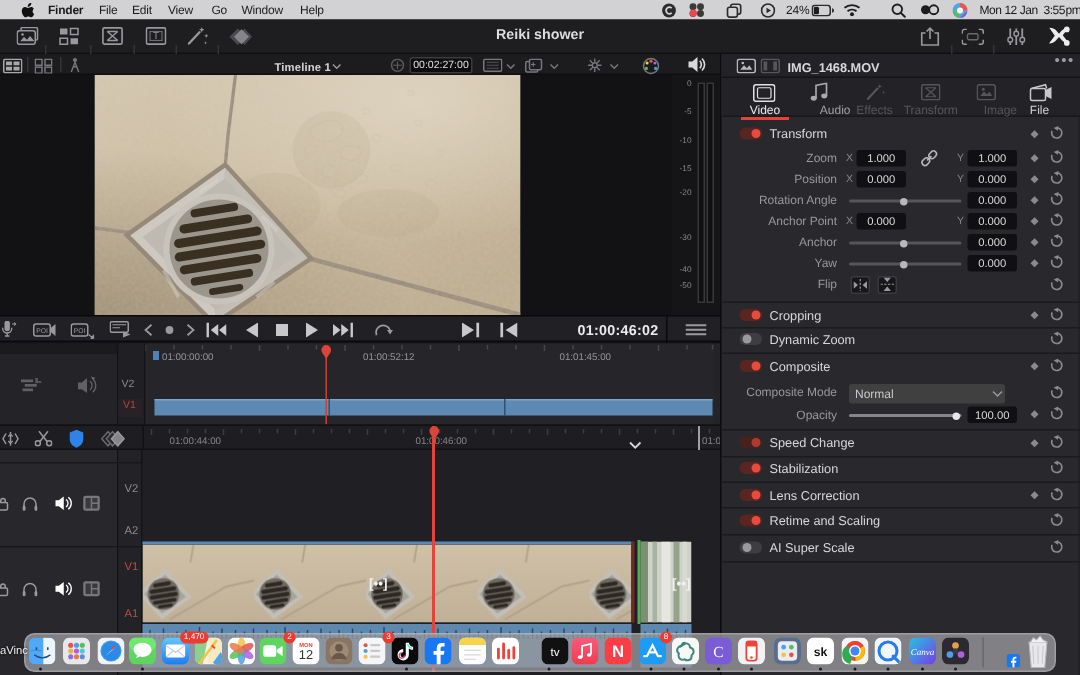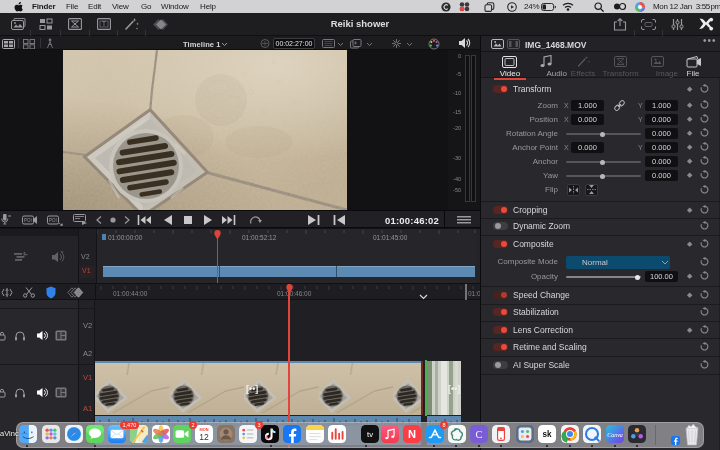--- a/index.html
+++ b/index.html
@@ -716,21 +716,21 @@
  <div class="sep" style="top:199px"></div>
  <div class="tog" style="left:12px;top:204px">
         <i></i>
       </div>
       <div class="stitle" style="left:32px;top:203px">Composite</div>
       <div class="dia" style="left:206px;top:204px">◆</div>
       <svg class="abs" style="left:219px;top:203px" width="9" height="9" viewBox="0 0 9 9">
         <use href="#rst"></use>
       </svg>
  <div class="rlbl" style="left:0;top:221px">Composite Mode</div>
- <div class="abs" style="left:85px;top:219.5px;width:104px;height:13px;background:#0c4a6e;border-radius:2px;color:#c8c8cc;font-size:8px;line-height:13px;padding-left:16px">Normal</div>
+ <div class="abs" style="left:85px;top:219.5px;width:104px;height:13px;background:#404040;border-radius:2px;color:#c8c8cc;font-size:8px;line-height:13px;padding-left:4px">Normal</div>
  <svg class="abs" style="left:180px;top:224px" width="8" height="5" viewBox="0 0 8 5">
         <path d="M1 1l3 3 3-3" stroke="#9a9a9e" fill="none"></path>
       </svg>
  <svg class="abs" style="left:219px;top:221px" width="9" height="9" viewBox="0 0 9 9">
         <use href="#rst"></use>
       </svg>
  <div class="rlbl" style="left:0;top:236px">Opacity</div>
       <div class="track" style="left:85px;top:240px;width:75px;background:#86868a"></div>
       <div class="knob" style="left:154px;top:238.5px;background:#e8e8ea"></div>
       <div class="val" style="left:164px;top:235px">100.00</div>

